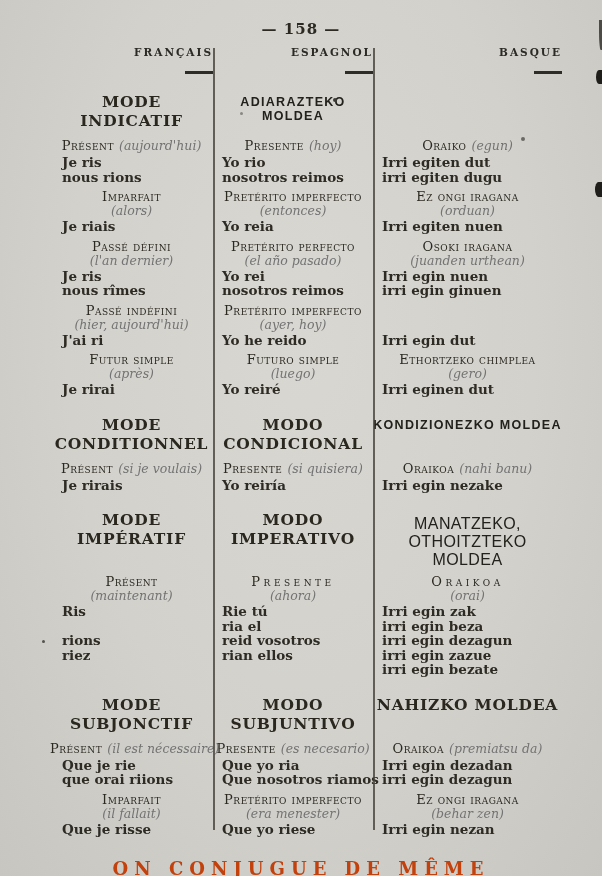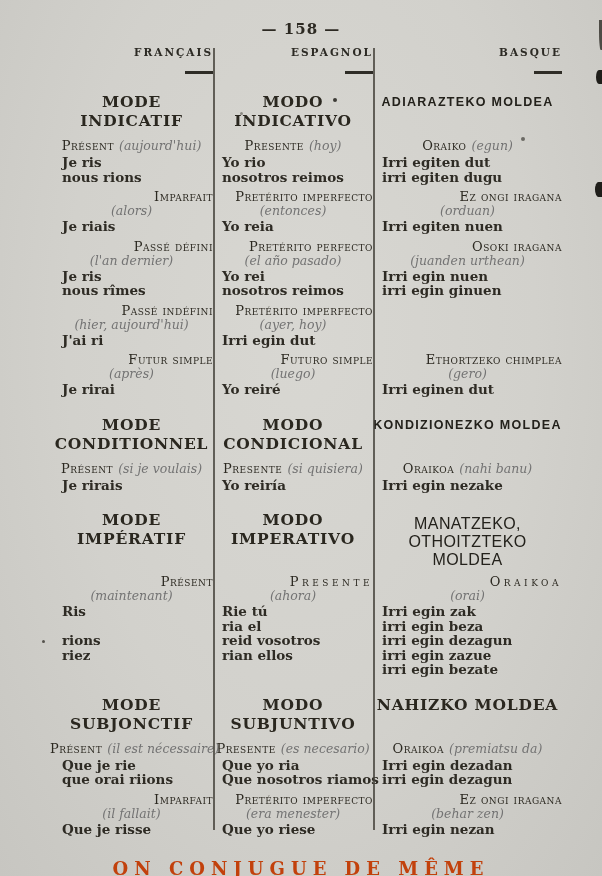--- a/index.html
+++ b/index.html
@@ -32,21 +32,21 @@
   .mode-title.s-condensed{
     font-family:"Liberation Sans",sans-serif;font-weight:bold;font-size:12.5px;
     letter-spacing:1.3px;padding-top:3px;color:#23211b;
   }
   .mode-title.s-condensed-small{
     font-family:"Liberation Sans",sans-serif;font-weight:normal;font-size:16px;
     letter-spacing:.4px;padding-top:5px;color:#23211b;
   }
   
   .row-tense{margin-top:5px;white-space:nowrap;}
-  .tname{font-variant:small-caps;font-variant-caps:small-caps;font-size:13px;letter-spacing:.5px;color:#2c2921;text-align:right;}
+  .tname{font-variant:small-caps;font-variant-caps:small-caps;font-size:13px;letter-spacing:.5px;color:#2c2921;}
   .tnote{font-style:italic;font-size:12.5px;color:#737373;}
   .tense.stacked .tname{display:block;line-height:15px;}
   .tense.stacked .tnote{display:block;line-height:14px;}
   .tense.spread .tname{letter-spacing:3.5px;}
   
   .row-forms{margin-top:1px;}
   .row-forms .cell{text-align:left;}
   .c0.forms{padding-left:12px;}
   .c1.forms{padding-left:9px;}
   .c2.forms{padding-left:9px;}
@@ -95,21 +95,20 @@
       </div>
       <div class="cell ch">
         <span class="ch-label">BASQUE</span>
         <span class="ch-dash"></span>
       </div>
     </div>
 
     <div id="rows-host">
         <div class="row row-mode">
           <div class="cell c0 mode-title s-serif">MODE INDICATIF</div>
-          <div class="cell c1 mode-title s-serif">MODO INDICATIVO</div>
           <div class="cell c2 mode-title s-condensed">ADIARAZTEKO MOLDEA</div>
         </div>
         <div class="row row-tense">
           <div class="cell c0 tense inline"><span class="tname">Présent</span> <span class="tnote">(aujourd'hui)</span></div>
           <div class="cell c1 tense inline"><span class="tname">Presente</span> <span class="tnote">(hoy)</span></div>
           <div class="cell c2 tense inline"><span class="tname">Oraiko</span> <span class="tnote">(egun)</span></div>
         </div>
         <div class="row row-forms">
           <div class="cell c0 forms">
             <div class="fline">Je ris</div>
@@ -183,20 +182,23 @@
             <span class="tnote">(hier, aujourd'hui)</span>
           </div>
           <div class="cell c1 tense stacked">
             <span class="tname">Pretérito imperfecto</span>
             <span class="tnote">(ayer, hoy)</span>
           </div>
         </div>
         <div class="row row-forms">
           <div class="cell c0 forms">
             <div class="fline">J'ai ri</div>
+          </div>
+          <div class="cell c1 forms">
+            <div class="fline">Yo he reido</div>
           </div>
           <div class="cell c2 forms">
             <div class="fline">Irri egin dut</div>
           </div>
         </div>
         <div class="row row-tense">
           <div class="cell c0 tense stacked">
             <span class="tname">Futur simple</span>
             <span class="tnote">(après)</span>
           </div>

